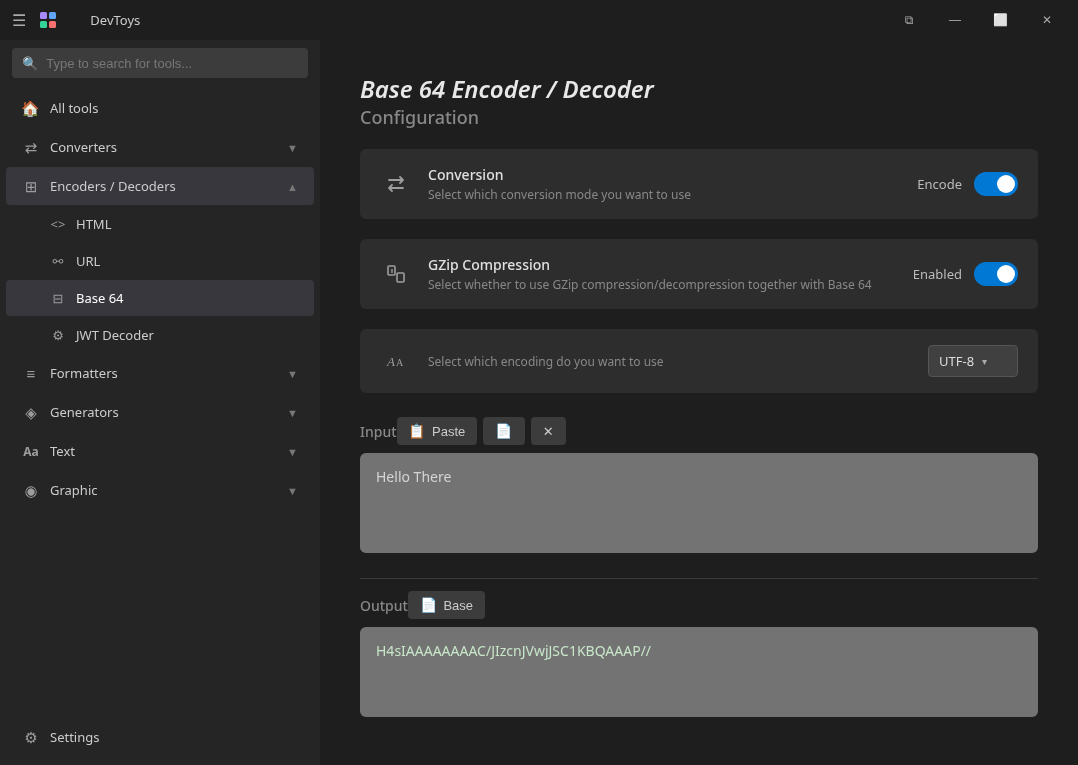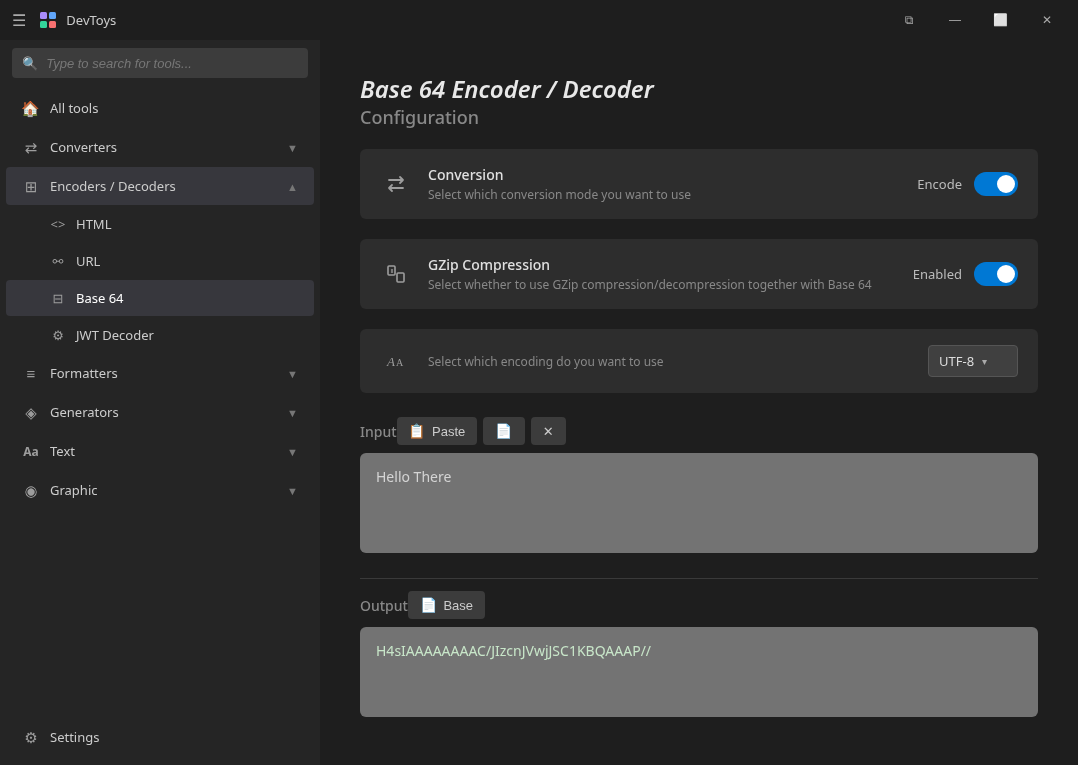--- a/index.html
+++ b/index.html
@@ -42,20 +42,21 @@
       align-items: center;
       justify-content: center;
     }
     .titlebar-app-icon svg {
       width: 20px;
       height: 20px;
     }
     .titlebar-title {
       font-size: 13px;
       color: #ccc;
+      margin-left: 24px;
     }
     .titlebar-controls {
       display: flex;
       align-items: center;
       gap: 0;
     }
     .titlebar-btn {
       width: 46px;
       height: 32px;
       display: flex;
@@ -96,21 +97,20 @@
       padding: 6px 10px;
       gap: 8px;
     }
     .search-input-wrap input {
       background: transparent;
       border: none;
       outline: none;
       color: #ccc;
       font-size: 13px;
       flex: 1;
-      font-style: italic;
     }
     .search-input-wrap input::placeholder { color: #777; }
     .search-icon { color: #aaa; font-size: 13px; }
 
     .nav-item {
       display: flex;
       align-items: center;
       padding: 10px 16px;
       cursor: pointer;
       gap: 10px;

